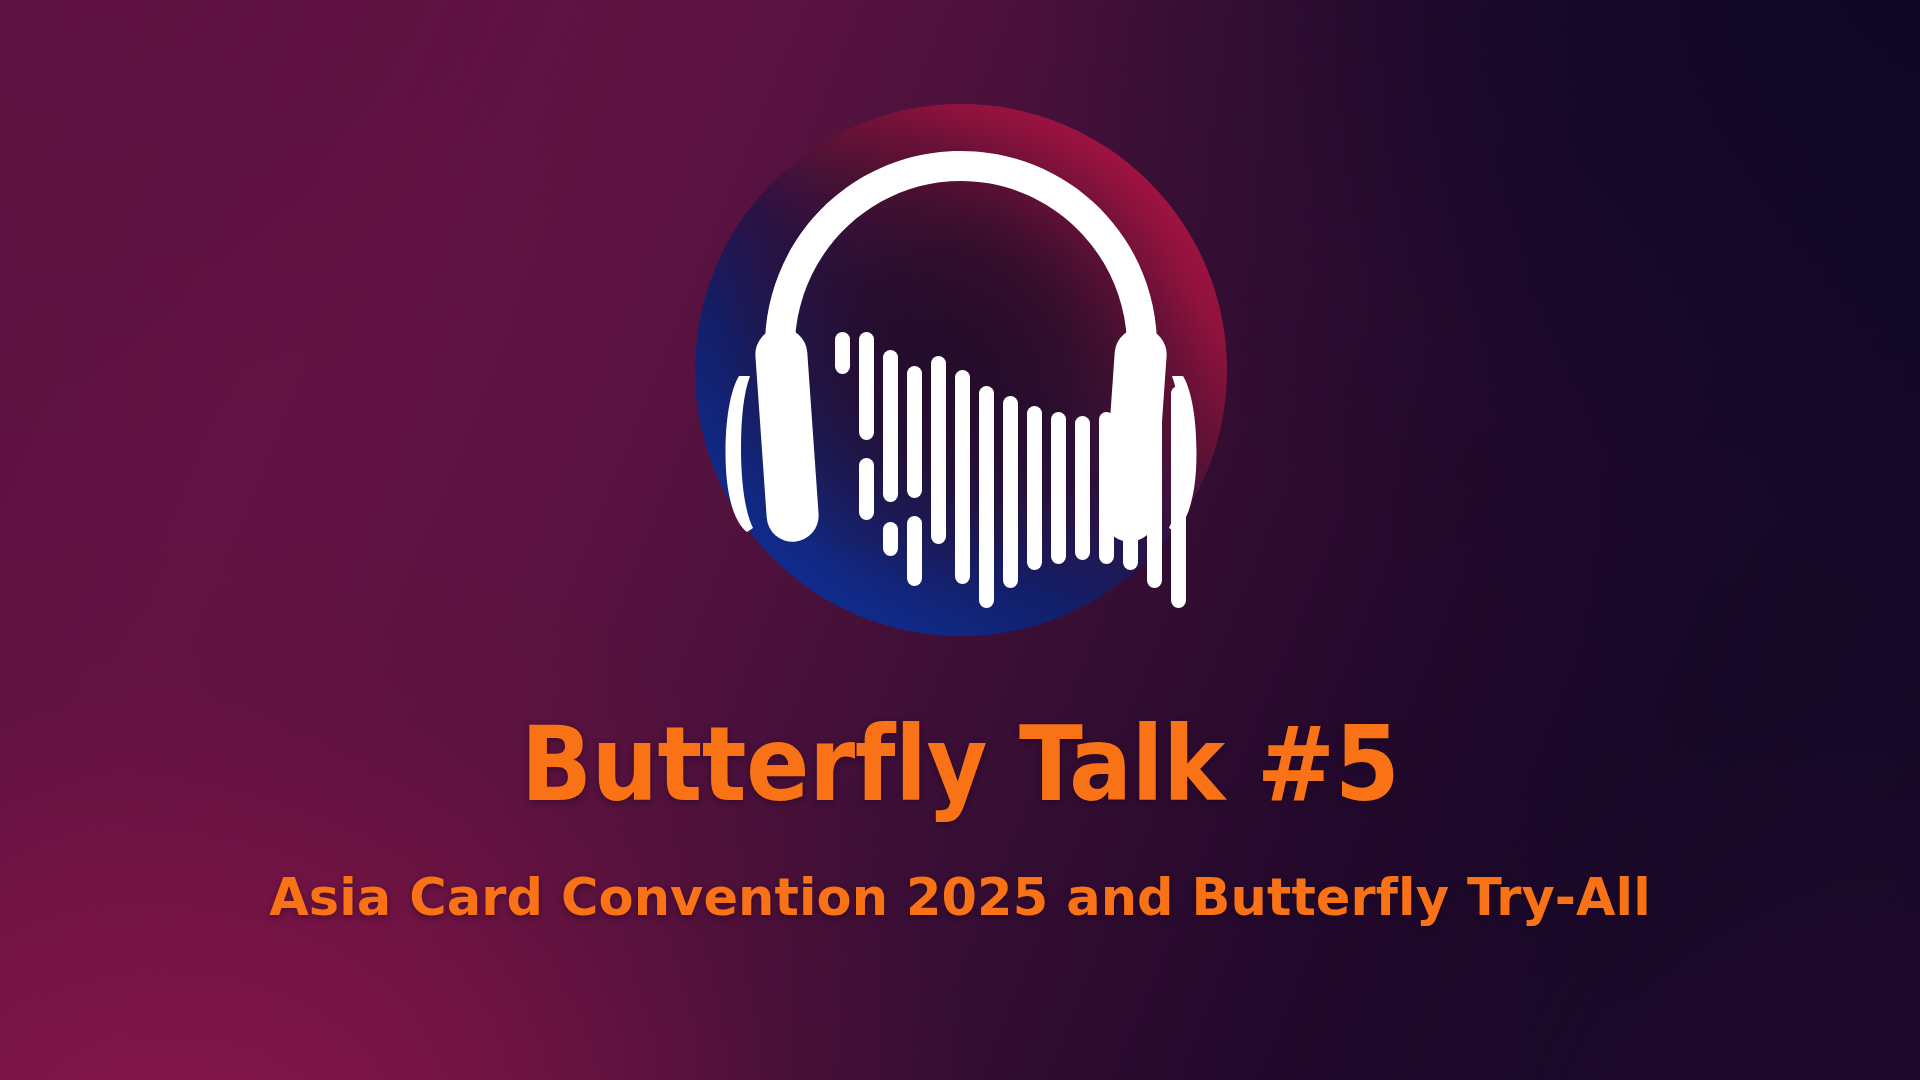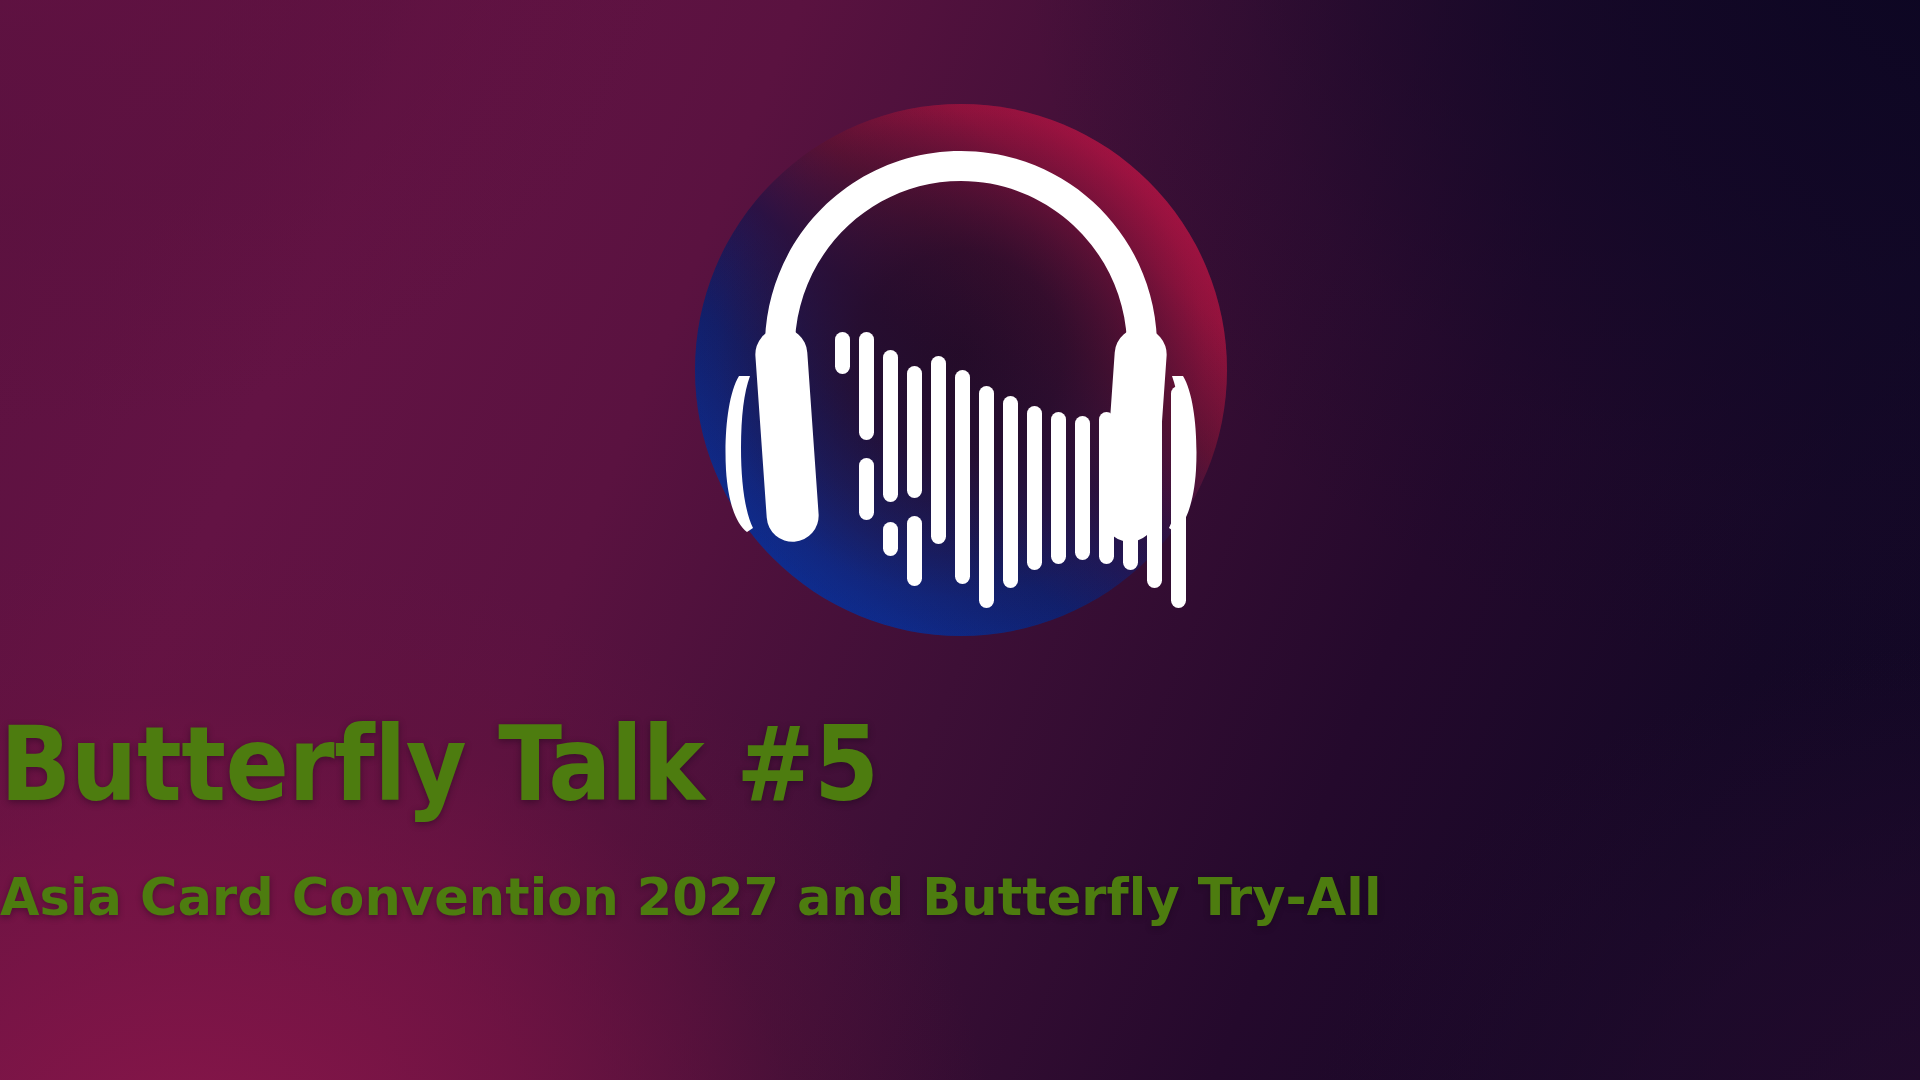--- a/index.html
+++ b/index.html
@@ -76,21 +76,22 @@
     width: 532px;
     height: 532px;
   }
   #logo-svg { display: block; width: 532px; height: 532px; }
 
   
   .text-block {
     position: absolute;
     left: 0;
     width: 1920px;
-    color: #4d7c0f;
+    text-align: center;
+    color: #f97316;
   }
   #title {
     top: 712px;
     font-size: 104px;
     line-height: 1.0;
     font-weight: 700;
     letter-spacing: -0.5px;
     font-family: "DejaVu Sans", "Liberation Sans", sans-serif;
     font-stretch: condensed;
     text-shadow: 0 2px 7px rgba(20,4,22,0.42);
@@ -214,15 +215,15 @@
           <rect x="188" y="418" width="15" height="34" rx="7.5"></rect>
           <rect x="212" y="412" width="15" height="70" rx="7.5"></rect>
           <rect x="404" y="354" width="15" height="62" rx="7.5"></rect>
         </g>
       </g>
     </svg>
   </div>
 
   <div class="text-block" id="title">Butterfly Talk #5</div>
 
-  <div class="text-block" id="subtitle">Asia Card Convention 2027 and Butterfly Try-All</div>
+  <div class="text-block" id="subtitle">Asia Card Convention 2025 and Butterfly Try-All</div>
 
 </div>
 
 </body></html>

